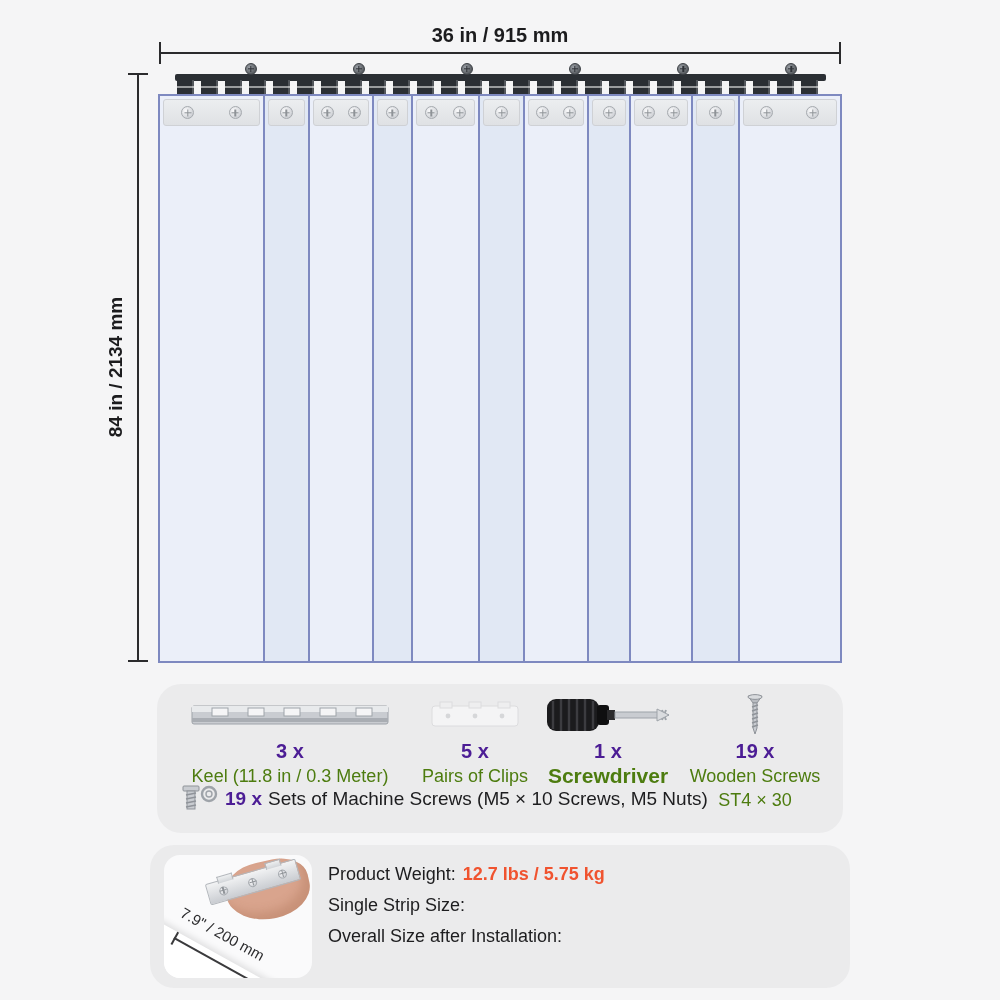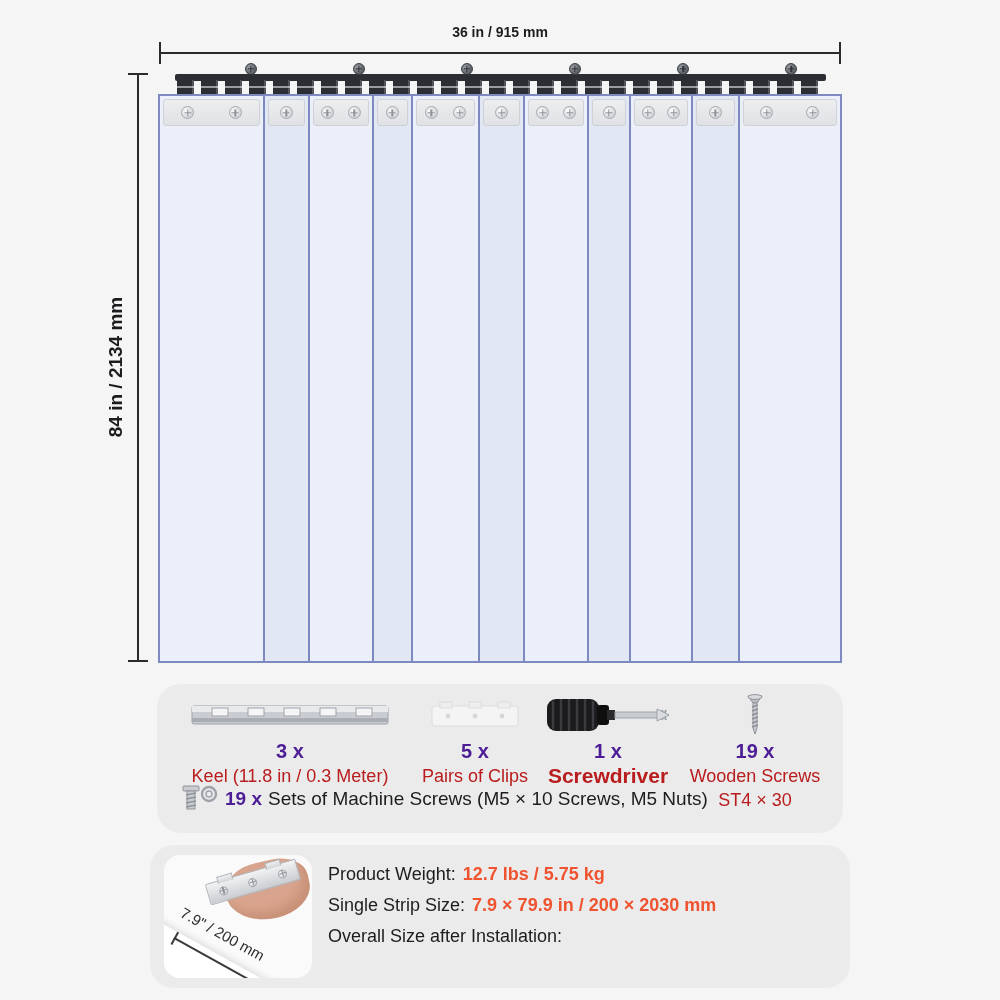--- a/index.html
+++ b/index.html
@@ -1,21 +1,21 @@
 <!DOCTYPE html>
 <html><head>
 <meta charset="utf-8">
 <style>
   html,body{margin:0;padding:0;background:#fff;}
   .canvas{position:relative;width:1000px;height:1000px;background:#f5f5f6;overflow:hidden;
           font-family:"Liberation Sans", sans-serif;color:#1d1d1f;}
 
   
   .dim-h-label{position:absolute;left:159px;top:24px;width:682px;text-align:center;
-               font-size:14px;font-weight:bold;color:#1c1c1e;}
+               font-size:20px;font-weight:bold;color:#1c1c1e;}
   .dim-h-line{position:absolute;left:159px;top:52px;width:682px;height:2px;background:#2b2b2d;}
   .dim-h-line::before,.dim-h-line::after{content:'';position:absolute;top:-10px;width:2px;height:22px;background:#2b2b2d;}
   .dim-h-line::before{left:0;} .dim-h-line::after{right:0;}
 
   .dim-v-line{position:absolute;left:137px;top:73px;width:2px;height:589px;background:#2b2b2d;}
   .dim-v-line::before,.dim-v-line::after{content:'';position:absolute;left:-9px;width:20px;height:2px;background:#2b2b2d;}
   .dim-v-line::before{top:0;} .dim-v-line::after{bottom:0;}
   .dim-v-label{position:absolute;left:116px;top:367px;transform:translate(-50%,-50%) rotate(-90deg);
                white-space:nowrap;font-size:19px;font-weight:bold;color:#1c1c1e;}
 
@@ -44,21 +44,21 @@
     background:radial-gradient(circle at 35% 35%,#fbfbfc,#d8dade 60%,#b9bcc1);border:1px solid #a6aaaf;}
   .screwdot::before,.screwdot::after{content:'';position:absolute;left:50%;top:50%;background:#8e9297;}
   .screwdot::before{width:7px;height:1.4px;transform:translate(-50%,-50%);}
   .screwdot::after{width:1.4px;height:7px;transform:translate(-50%,-50%);}
 
   
   .parts-box{position:absolute;left:157px;top:684px;width:686px;height:149px;background:#ebebec;border-radius:24px;}
   .part-cell{position:absolute;top:10px;text-align:center;}
   .part-icon{height:42px;display:flex;align-items:center;justify-content:center;}
   .part-qty{font-size:20px;font-weight:bold;margin-top:4px;}
-  .part-label{font-size:18px;color:#b91c1c;margin-top:2px;line-height:22px;}
+  .part-label{font-size:18px;color:#4d7c0f;margin-top:2px;line-height:22px;}
   .cell-screwdriver .part-label{font-size:21px;font-weight:bold;}
   .machine-row{position:absolute;left:24px;top:100px;display:flex;align-items:center;gap:6px;
                font-size:19px;color:#1d1d1f;}
   .machine-qty{font-weight:bold;}
   .orange{color:#4c1d95;}
 
   
   .info-box{position:absolute;left:150px;top:845px;width:700px;height:143px;background:#ebebec;border-radius:24px;}
   .thumb{position:absolute;left:14px;top:10px;width:148px;height:123px;border-radius:16px;background:#fafafb;overflow:hidden;}
   .sheet{position:absolute;left:-46px;top:44px;width:260px;height:170px;background:#ffffff;
@@ -268,21 +268,20 @@
     <div class="specs">
       <div class="spec-row">
         <span class="spec-pair">
           <span class="spec-label">Product Weight:</span>
           <span class="spec-value">12.7 lbs / 5.75 kg</span>
         </span>
       </div>
       <div class="spec-row">
         <span class="spec-pair">
           <span class="spec-label">Single Strip Size:</span>
-          <span class="spec-value">7.9 × 79.9 in / 200 × 2030 mm</span>
         </span>
       </div>
       <div class="spec-row">
         <span class="spec-pair">
           <span class="spec-label">Overall Size after Installation:</span>
         </span>
       </div>
     </div>
   </div>
 

